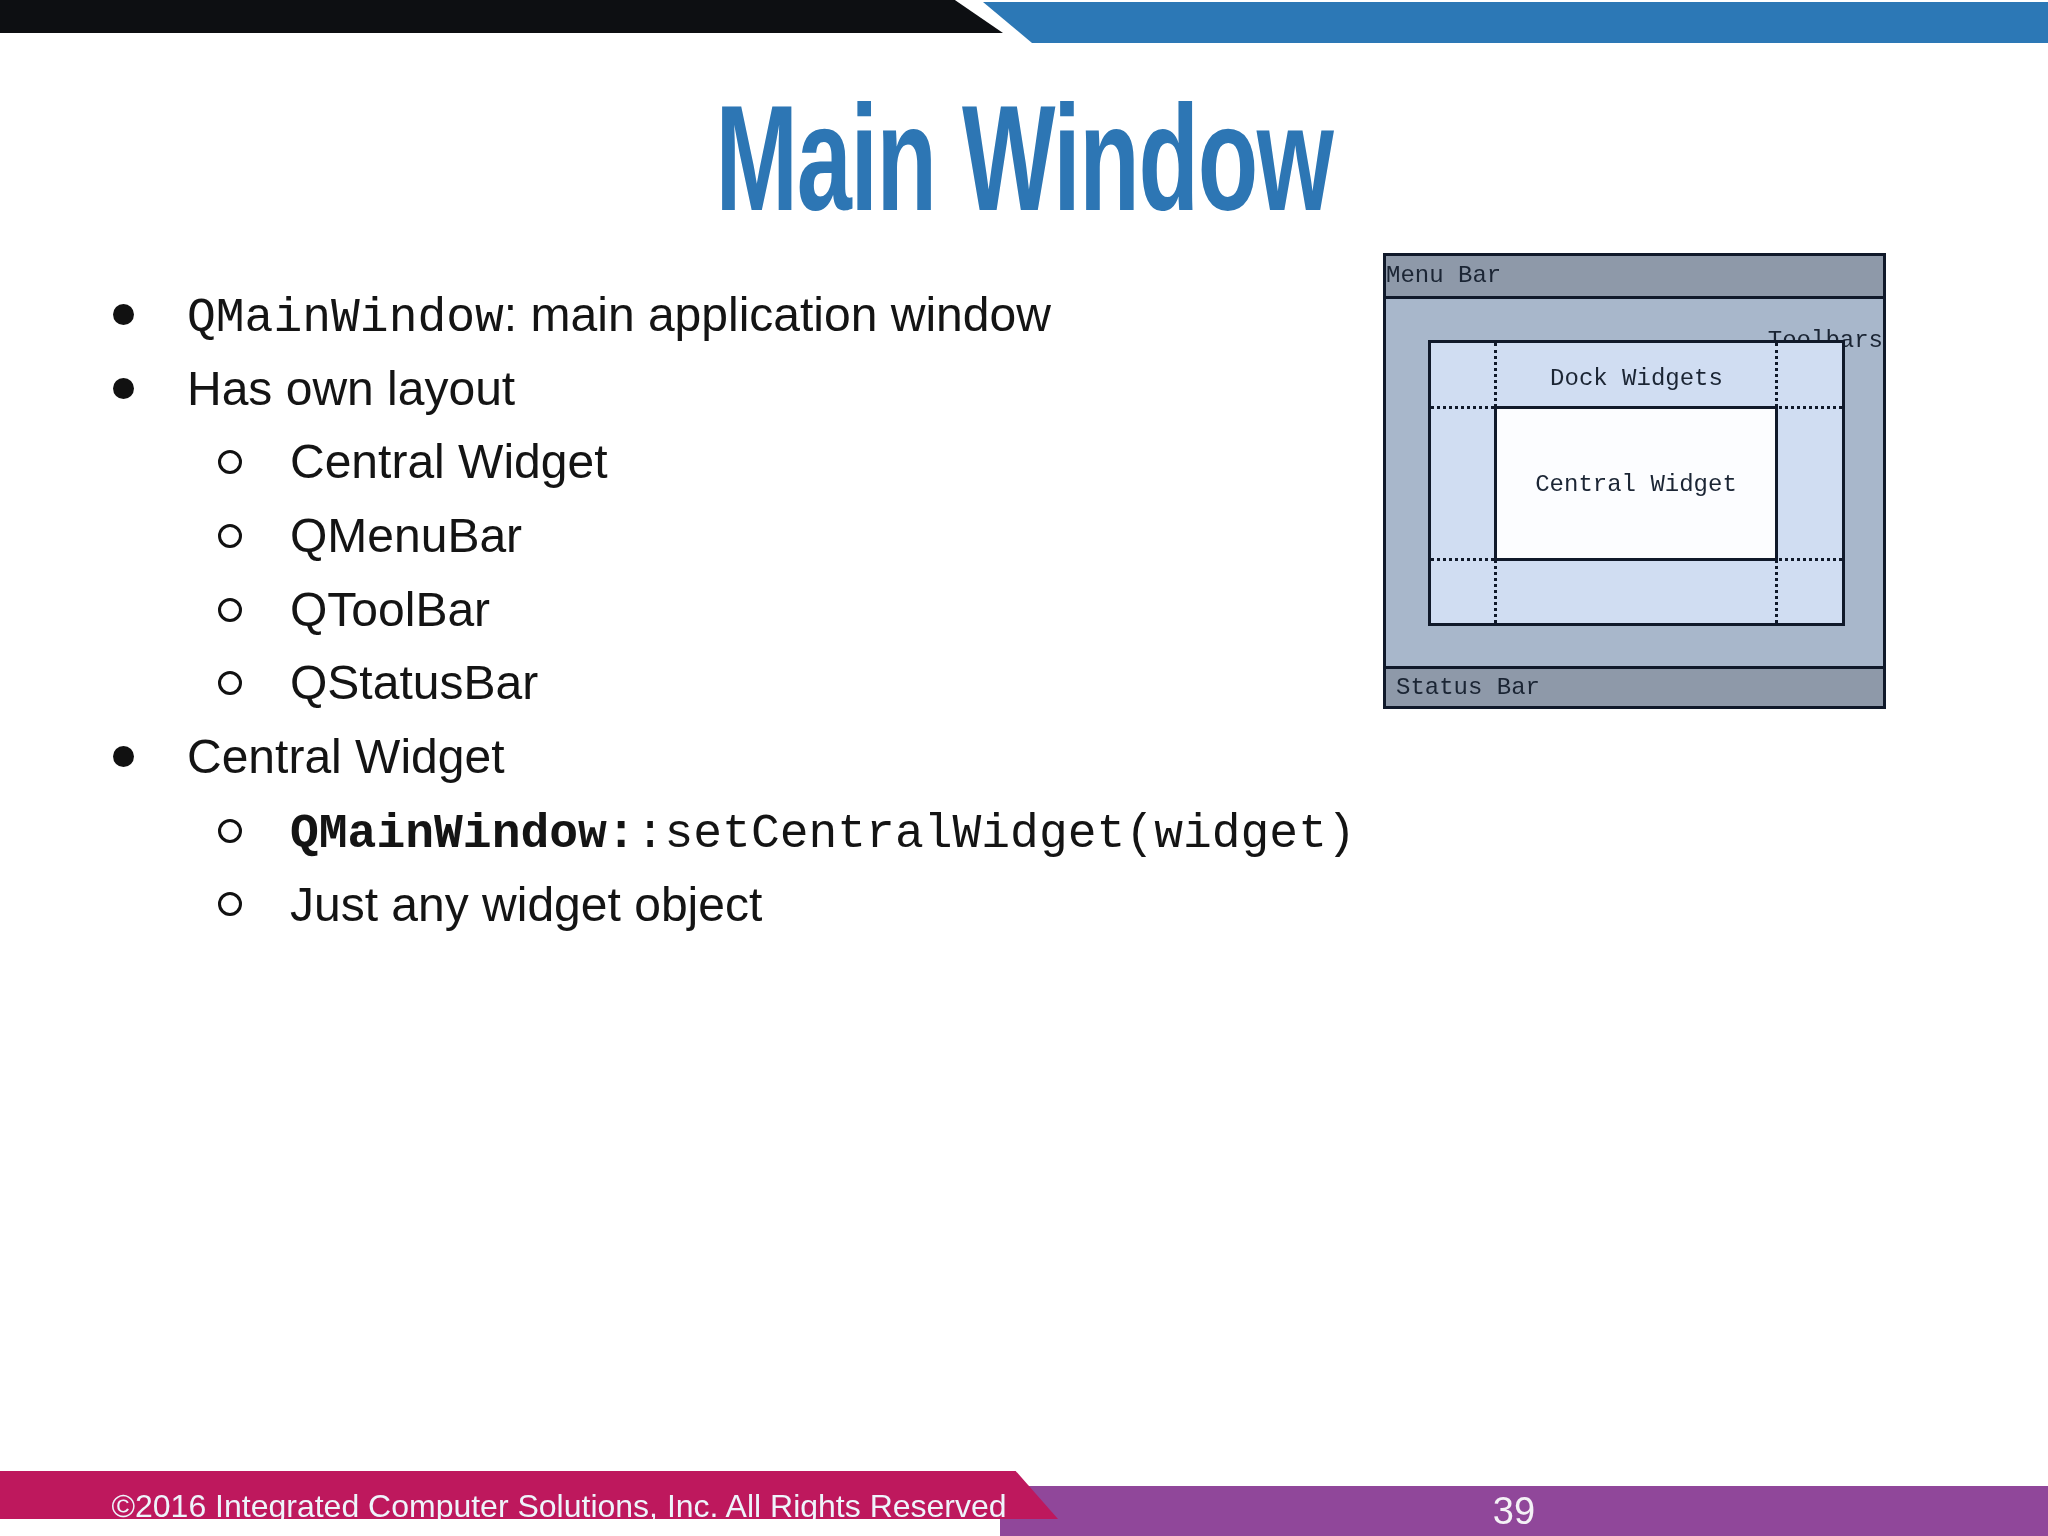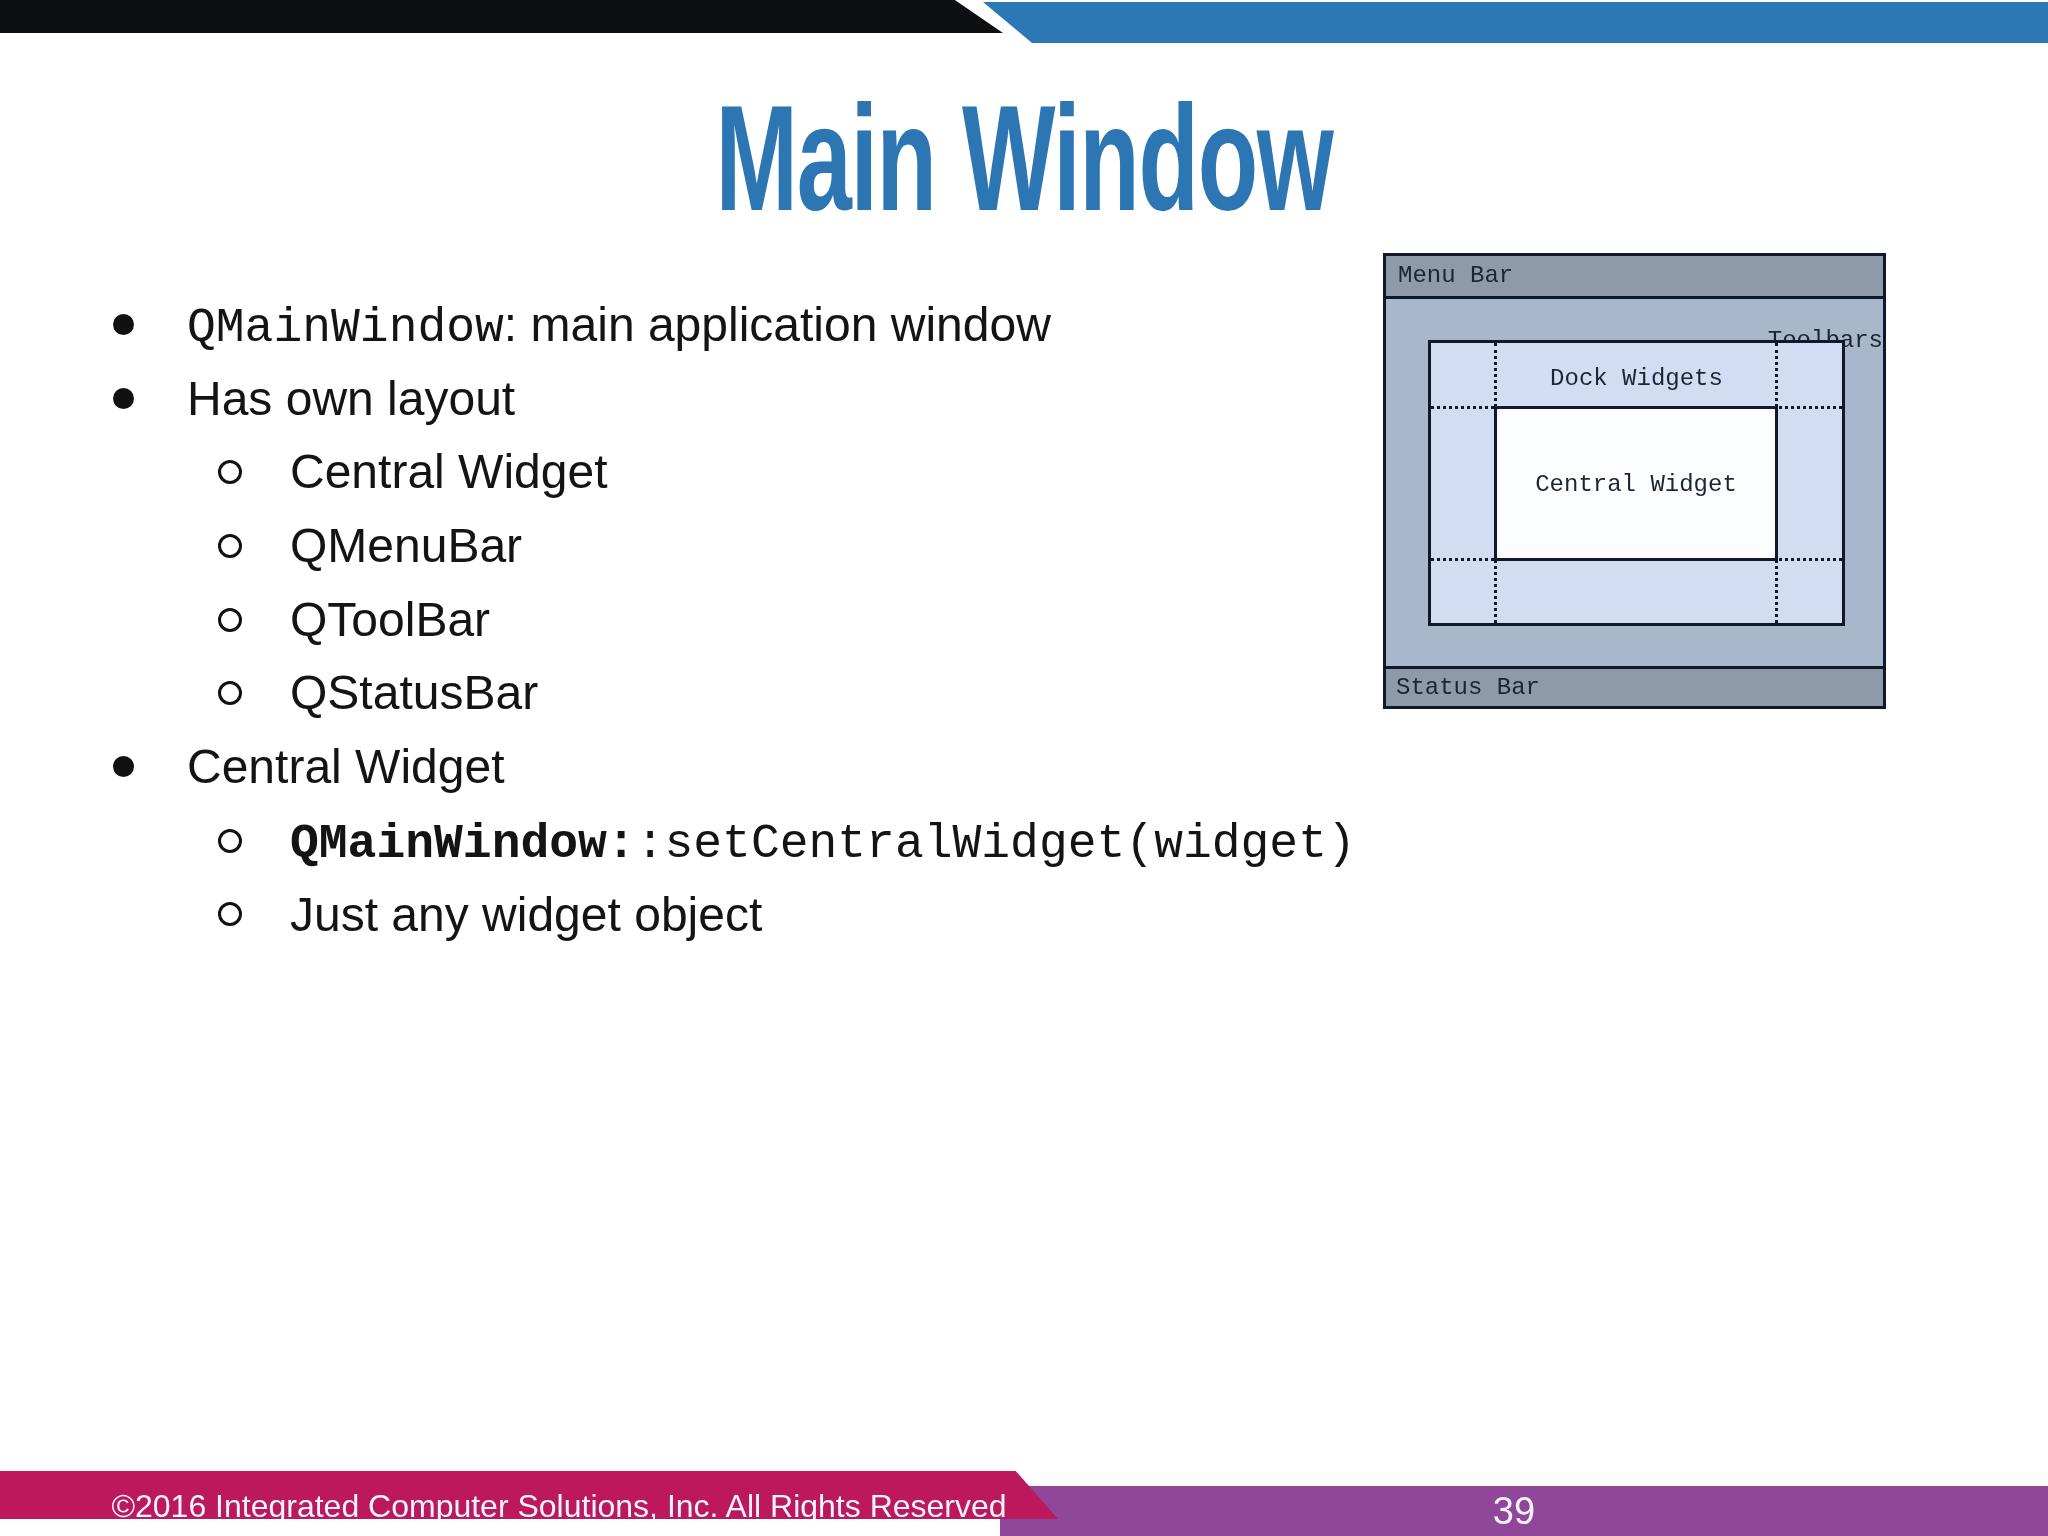--- a/index.html
+++ b/index.html
@@ -18,21 +18,21 @@
     clip-path:polygon(0 0,100% 0,100% 100%,4.6% 100%);
   }
   
   #slide-title{
     position:absolute;left:0;top:78px;width:2048px;margin:0;
     text-align:center;font-size:150px;line-height:160px;font-weight:700;
     color:#2d76b4;transform:scaleX(0.66);transform-origin:50% 50%;
     letter-spacing:-2px;
   }
   
-  #bullet-list{position:absolute;left:113px;top:288px;width:1340px;}
+  #bullet-list{position:absolute;left:113px;top:278px;width:1340px;}
   .bullet-row{
     position:relative;height:73.7px;line-height:73.7px;white-space:nowrap;
     color:#141414;font-size:48px;
   }
   .bullet-row .marker{position:absolute;top:50%;}
   .marker.l1{
     left:0;width:21px;height:21px;margin-top:-11px;border-radius:50%;
     background:#111;
   }
   .marker.l2{
@@ -47,21 +47,21 @@
   
   #diagram{
     position:absolute;left:1383px;top:253px;width:503px;height:456px;
     box-sizing:border-box;border:3px solid #10192a;background:#a8b7cb;
     font-family:"Liberation Mono",monospace;color:#1b2534;font-size:24px;
   }
   #diagram .label{position:absolute;white-space:nowrap;}
   #menu-bar-strip{
     position:absolute;left:0;right:0;top:0;height:43px;box-sizing:border-box;
     background:#8e99a9;border-bottom:3px solid #10192a;
-    line-height:40px;padding-left:12px;
+    line-height:40px;
   }
   #status-bar-strip{
     position:absolute;left:0;right:0;bottom:0;height:40px;box-sizing:border-box;
     background:#8e99a9;border-top:3px solid #10192a;
     line-height:37px;padding-left:10px;
   }
   #toolbars-label{top:71px;left:0;right:0;text-align:right;}
   #dock-box{
     position:absolute;left:42px;right:38px;top:84px;bottom:80px;
     box-sizing:border-box;border:3px solid #10192a;background:#d0ddf2;

